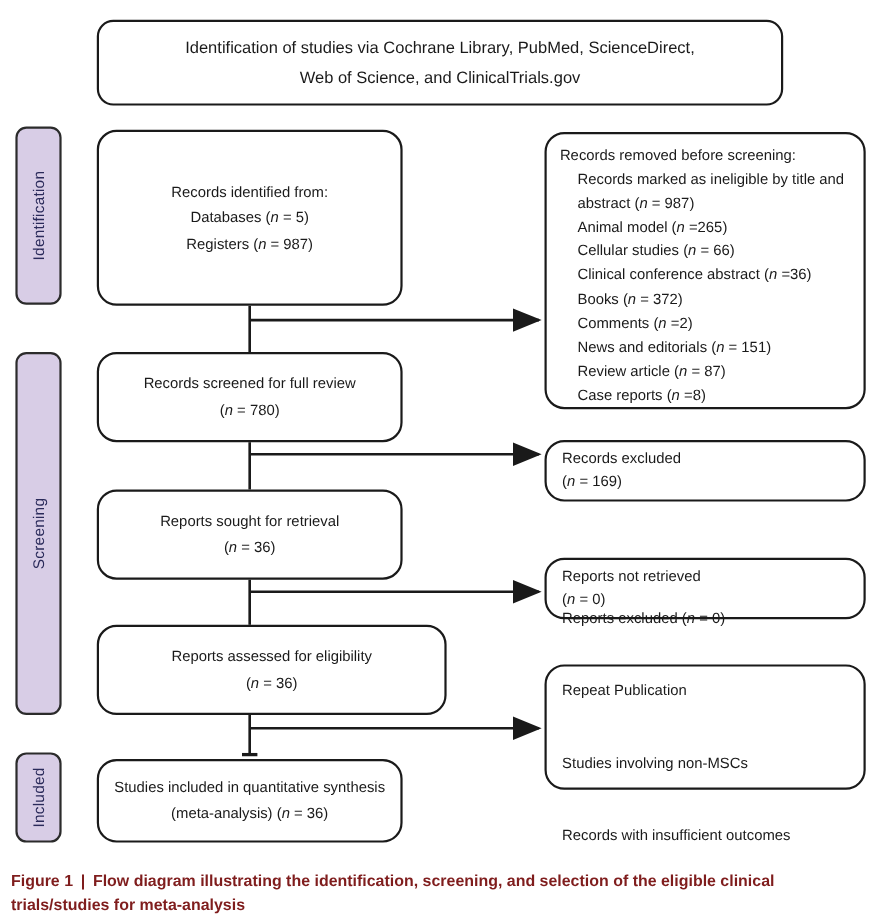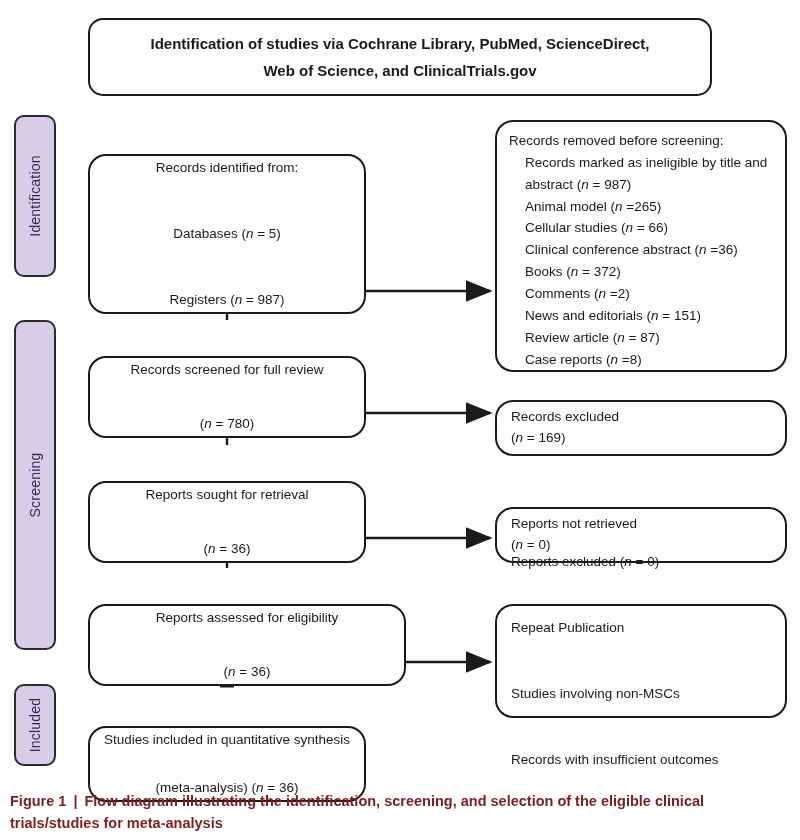--- a/index.html
+++ b/index.html
@@ -21,45 +21,44 @@
     background: #ffffff;
     border: 2px solid #1a1a1a;
     border-radius: 18px;
     box-sizing: border-box;
     font-size: 13.5px;
     line-height: 1.75;
   }
   .box.centered {
     display: flex;
     flex-direction: column;
-    justify-content: space-between;
+    justify-content: center;
     align-items: center;
     text-align: center;
-    margin-top: 36px;
   }
   .box.leftalign {
     display: flex;
     flex-direction: column;
     justify-content: center;
     text-align: left;
     padding: 6px 10px 6px 14px;
   }
   .title-box {
     position: absolute;
     left: 88px; top: 18px;
     width: 624px; height: 78px;
     border: 2px solid #1a1a1a;
     border-radius: 15px;
     box-sizing: border-box;
     display: flex;
     flex-direction: column;
     justify-content: center;
     align-items: center;
     text-align: center;
-    font-weight: bold;
+    font-weight: normal;
     font-size: 15px;
     line-height: 1.8;
   }
   .stage {
     position: absolute;
     left: 14px;
     width: 42px;
     background: #d8cde6;
     border: 2px solid #2b2b2b;
     border-radius: 10px;

